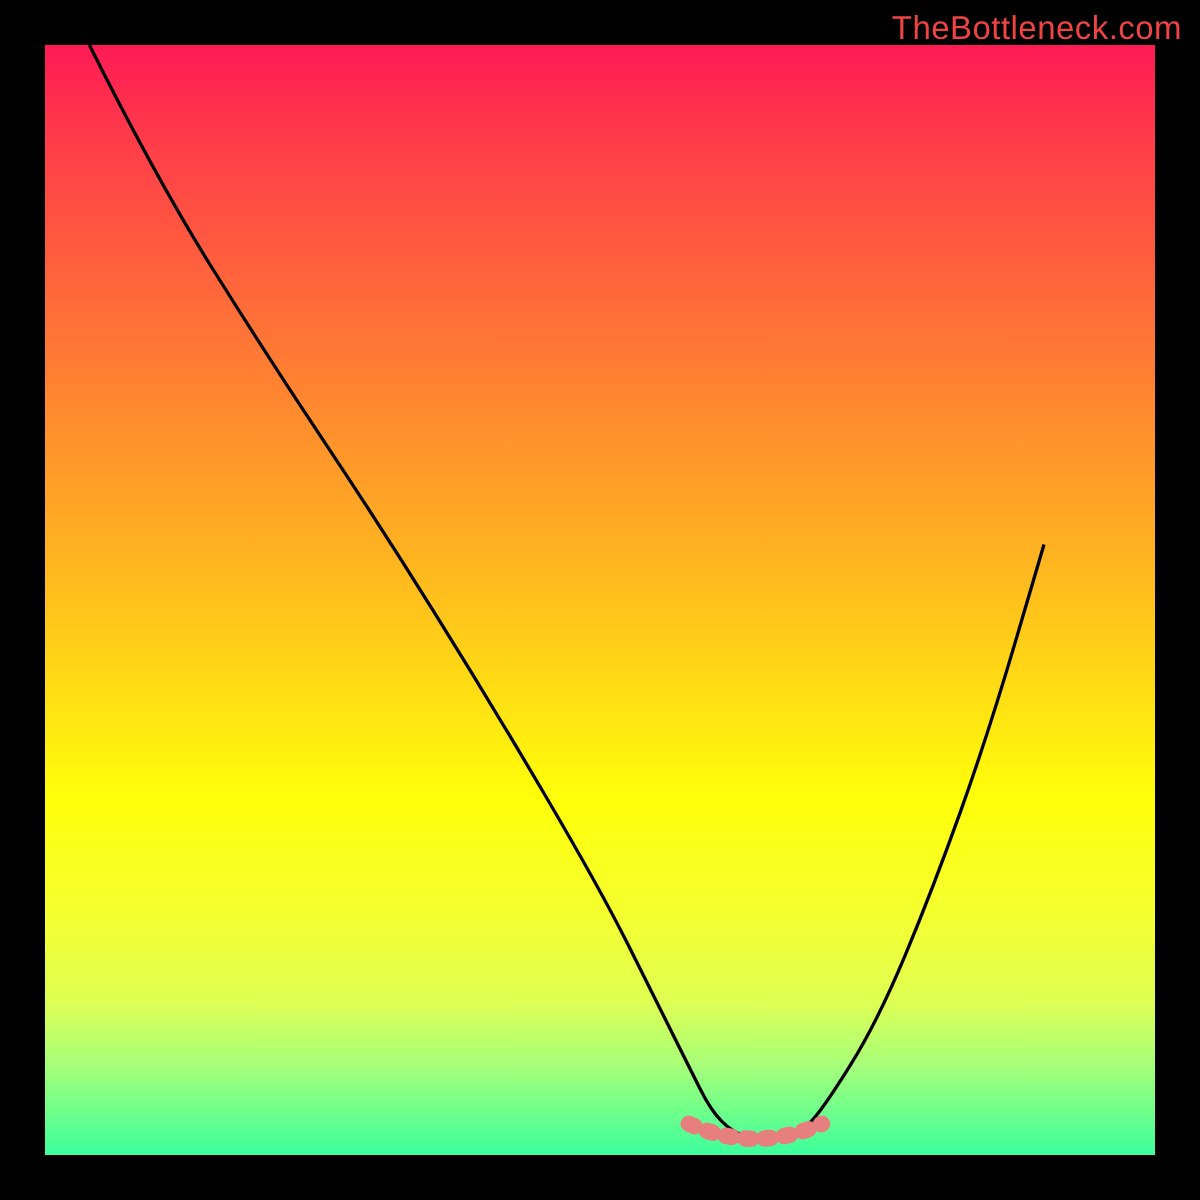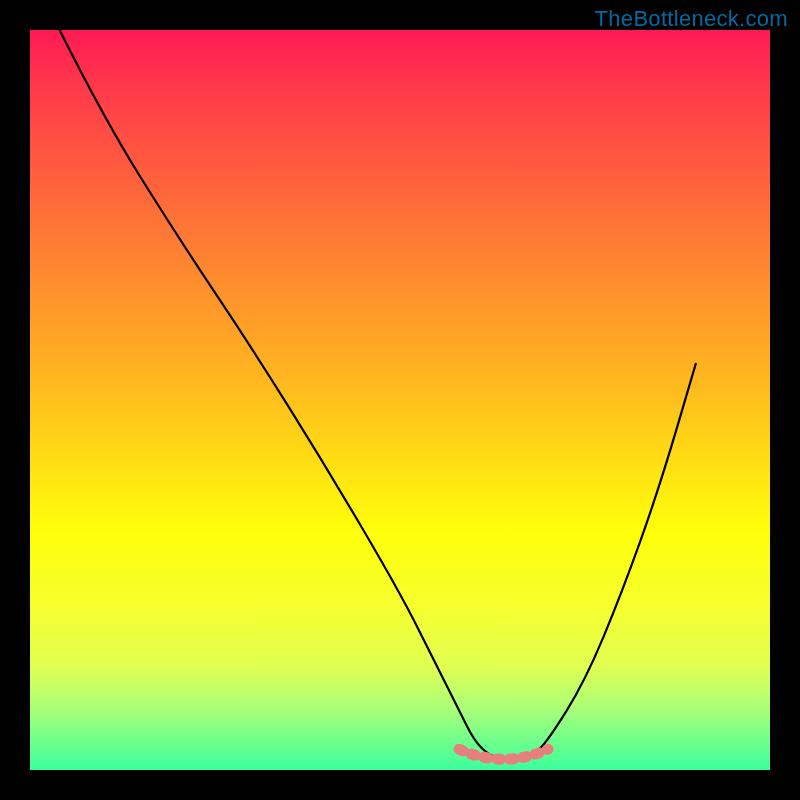--- a/index.html
+++ b/index.html
@@ -34,21 +34,21 @@
       #ffff0a 68%,
       #f5ff2e 78%,
       #e0ff52 86%,
       #a6ff7a 92%,
       #3bff9c 100%);
   }
   .watermark {
     position: absolute;
     top: 6px;
     right: 12px;
-    color: #0369a1;
+    color: #ef4444;
     font-size: 22px;
     font-weight: 500;
     letter-spacing: 0.3px;
     z-index: 5;
   }
   svg.curves {
     position: absolute;
     left: 0;
     top: 0;
     width: 740px;

